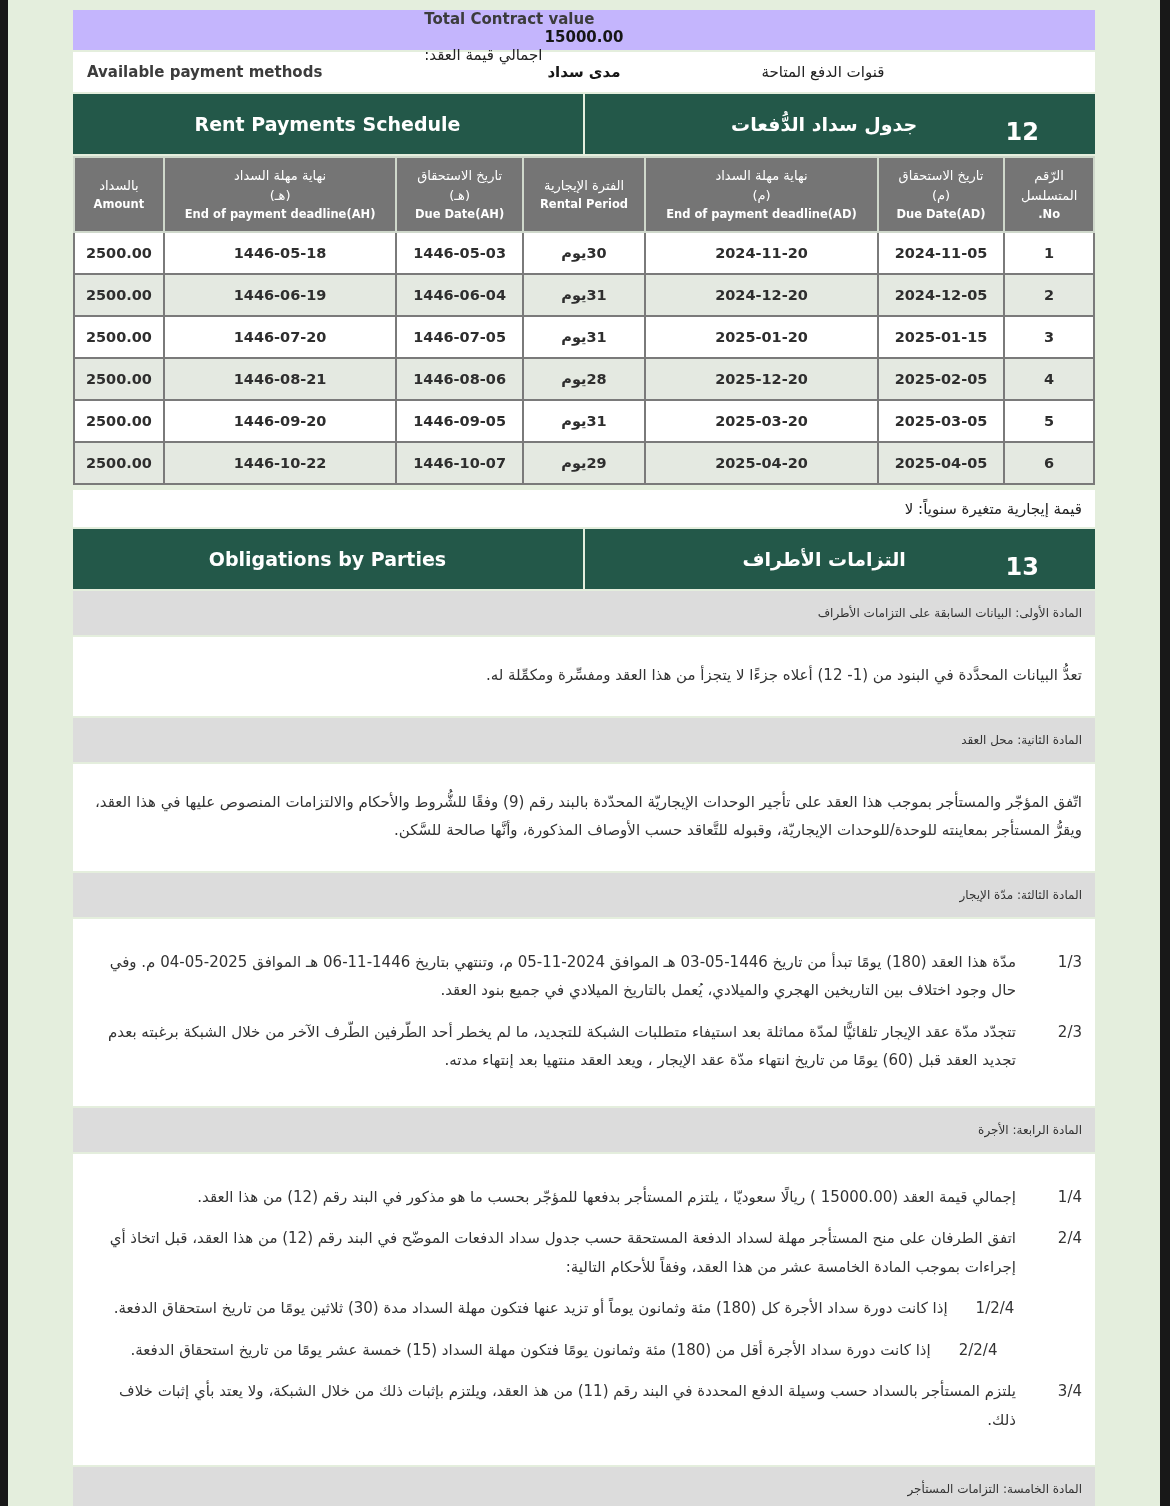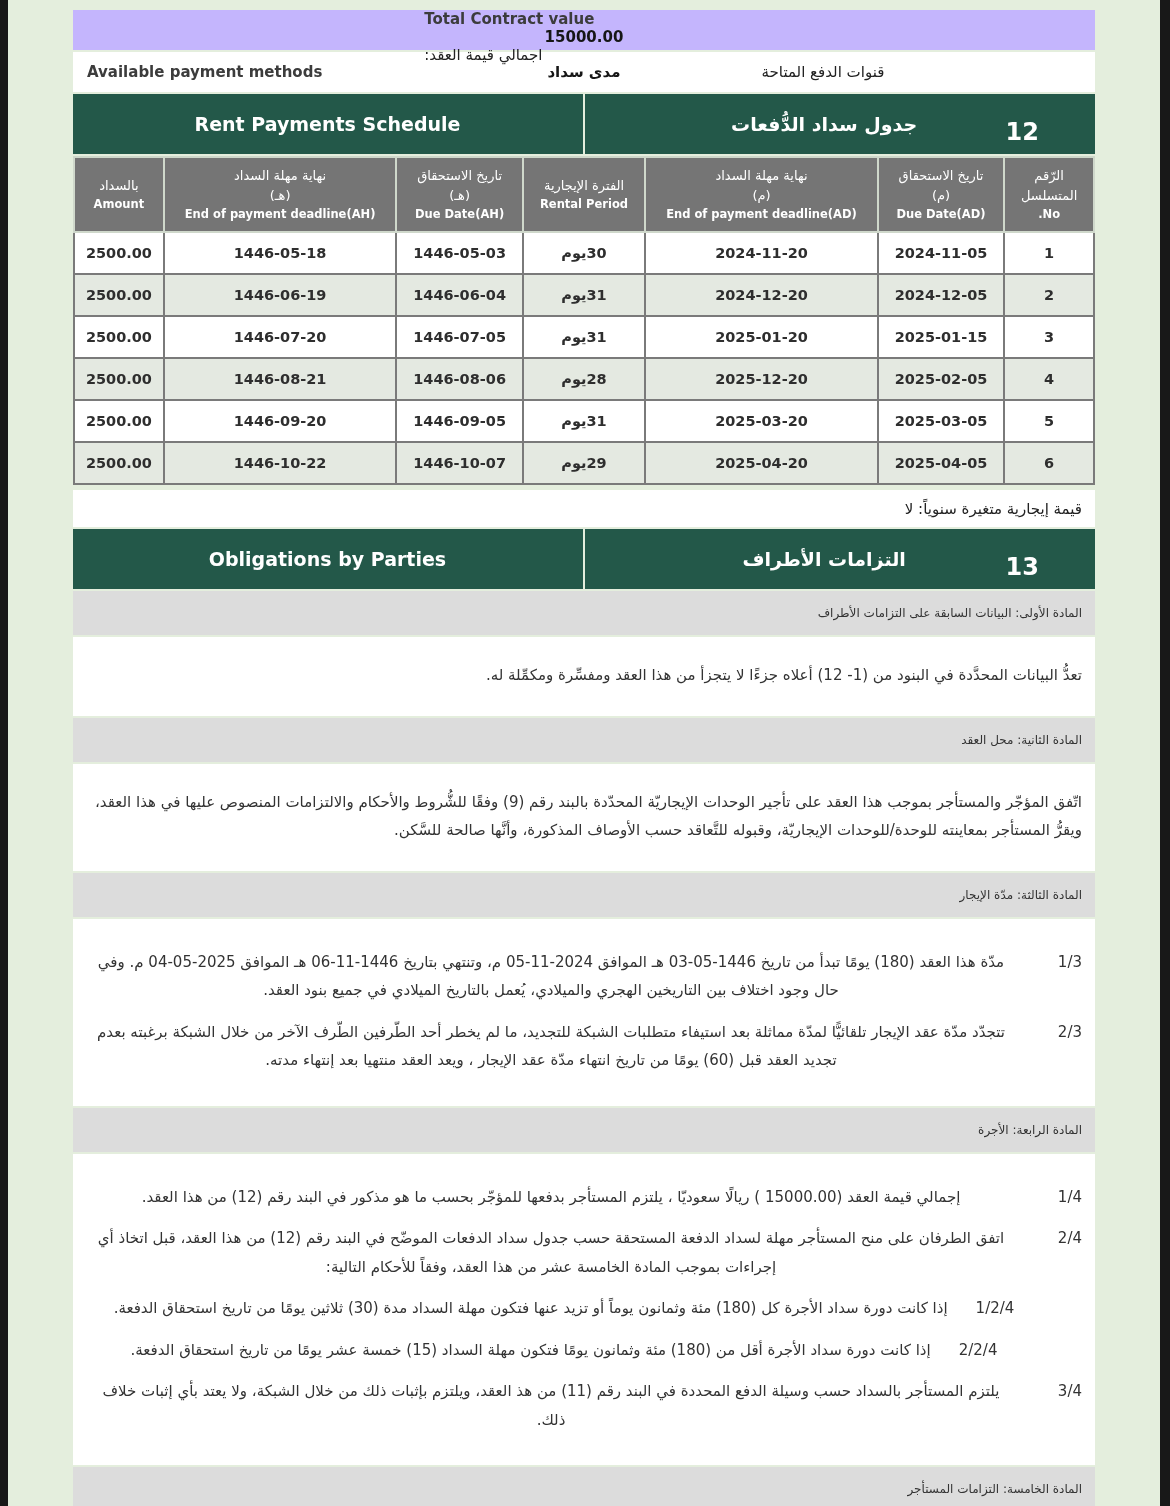--- a/index.html
+++ b/index.html
@@ -62,21 +62,21 @@
 
   
   .article-head {
     background: #dcdcdc; min-height: 44px; display: flex; align-items: center;
     direction: rtl; padding: 6px 13px; font-size: 12px; color: #333; margin-top: 2px; margin-bottom: 2px;
   }
   .article-body { background: #ffffff; padding: 16px 13px 18px; }
   .para { direction: rtl; text-align: right; font-size: 15px; line-height: 1.9; color: #333; margin: 8px 0; }
   .clause { display: flex; direction: rtl; gap: 20px; margin: 13px 0; font-size: 15px; line-height: 1.9; color: #333; }
   .clause .num { flex: 0 0 46px; text-align: right; }
-  .clause .txt { flex: 1; text-align: center; }
+  .clause .txt { flex: 1; }
   .clause-sub { direction: rtl; text-align: center; font-size: 15px; line-height: 1.9; color: #333;
     margin: 13px 40px 13px 0; }
   .clause-sub .num-inline { margin-left: 28px; }
 </style>
 </head>
 <body>
 
 <div class="page">
   <div class="content">
 

